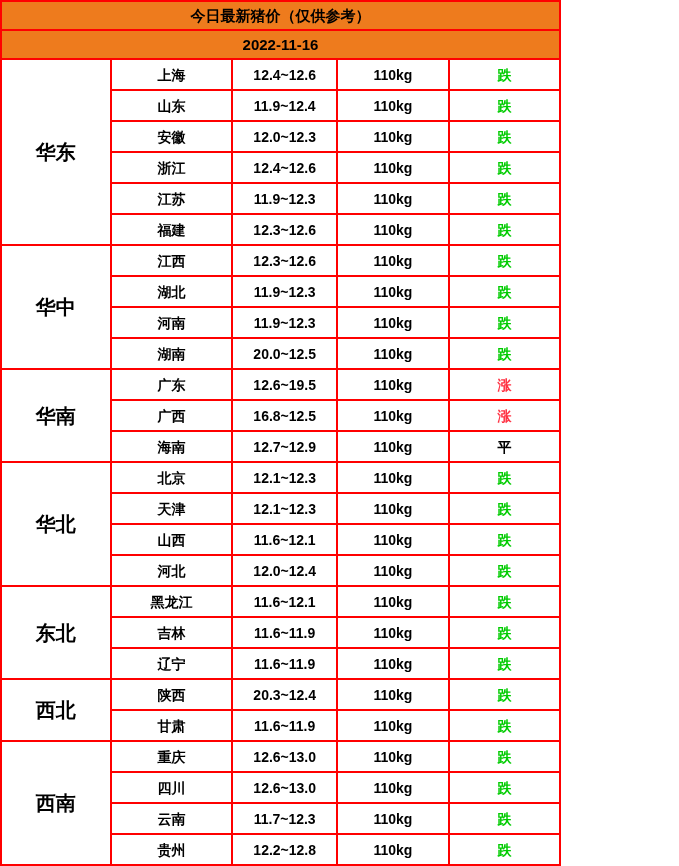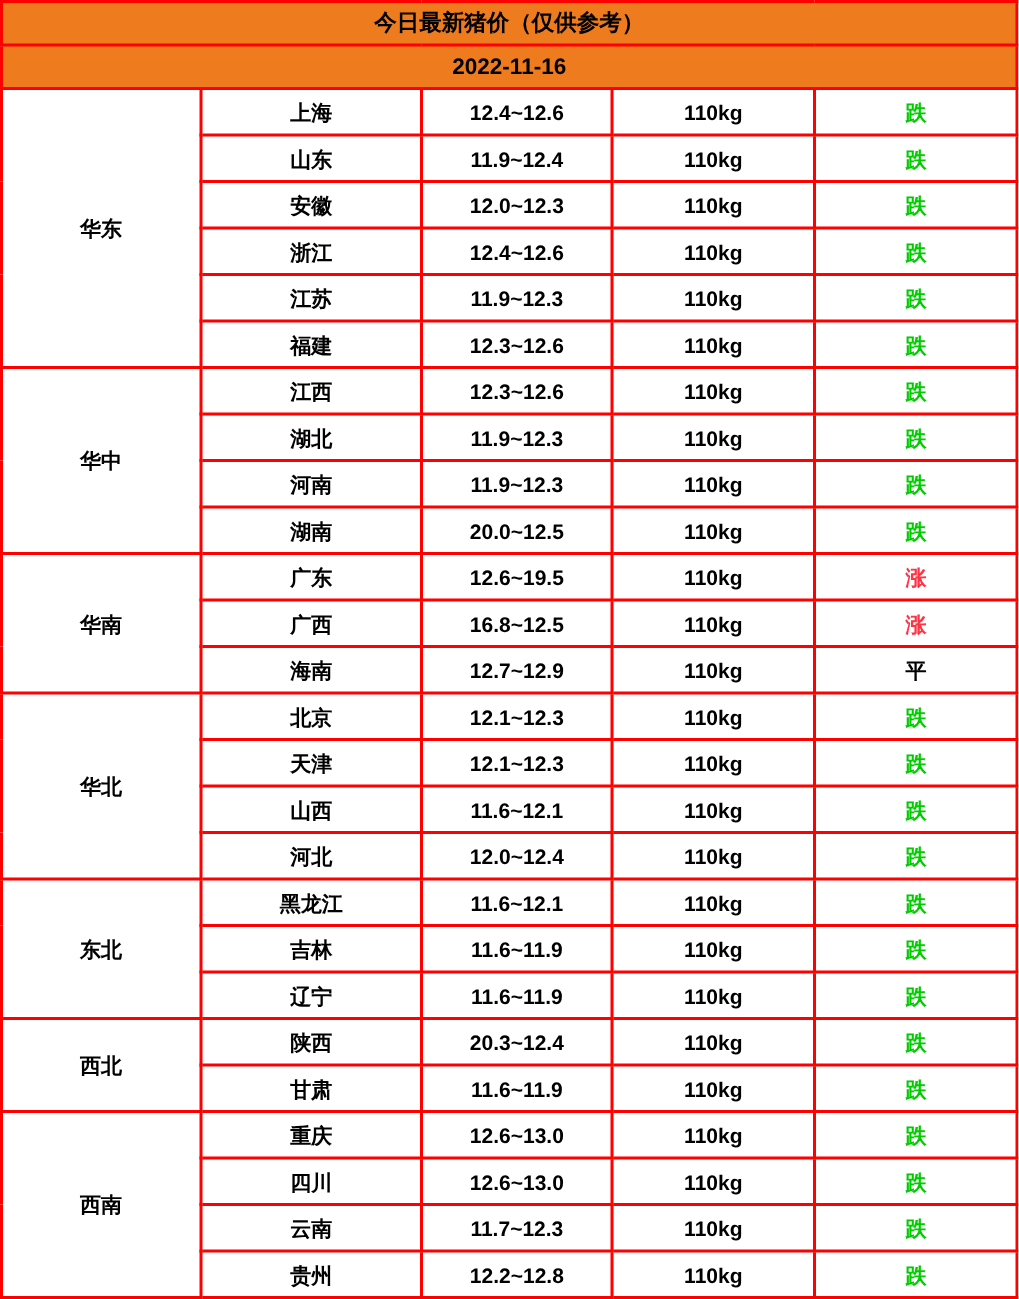--- a/index.html
+++ b/index.html
@@ -19,41 +19,41 @@
     font-family: "Liberation Sans", "DejaVu Sans", sans-serif;
   }
   .table-wrap {
     width: 679px;
     height: 866px;
     overflow: hidden;
   }
   table {
     border-collapse: collapse;
     table-layout: fixed;
-    width: 679px;
+    width: 561px;
     height: 866px;
   }
   td {
     border: 2px solid var(--border);
     background: var(--row-bg);
     color: var(--text);
     font-weight: bold;
     font-size: 14px;
     text-align: center;
     vertical-align: middle;
     padding: 0;
     line-height: 1;
   }
   td.title-cell, td.date-cell {
     background: var(--header-bg);
     font-size: 15px;
     height: 29px;
   }
   tr.data-row { height: 31px; }
-  td.region-cell { font-size: 14px; border-radius: 19px; }
+  td.region-cell { font-size: 20px; border-radius: 19px; }
   td.trend-cell.trend-down { color: var(--trend-down); }
   td.trend-cell.trend-up   { color: var(--trend-up); }
   td.trend-cell.trend-flat { color: var(--trend-flat); }
 </style>
 </head>
 <body>
 
 <div class="table-wrap">
   <table>
     <colgroup>

